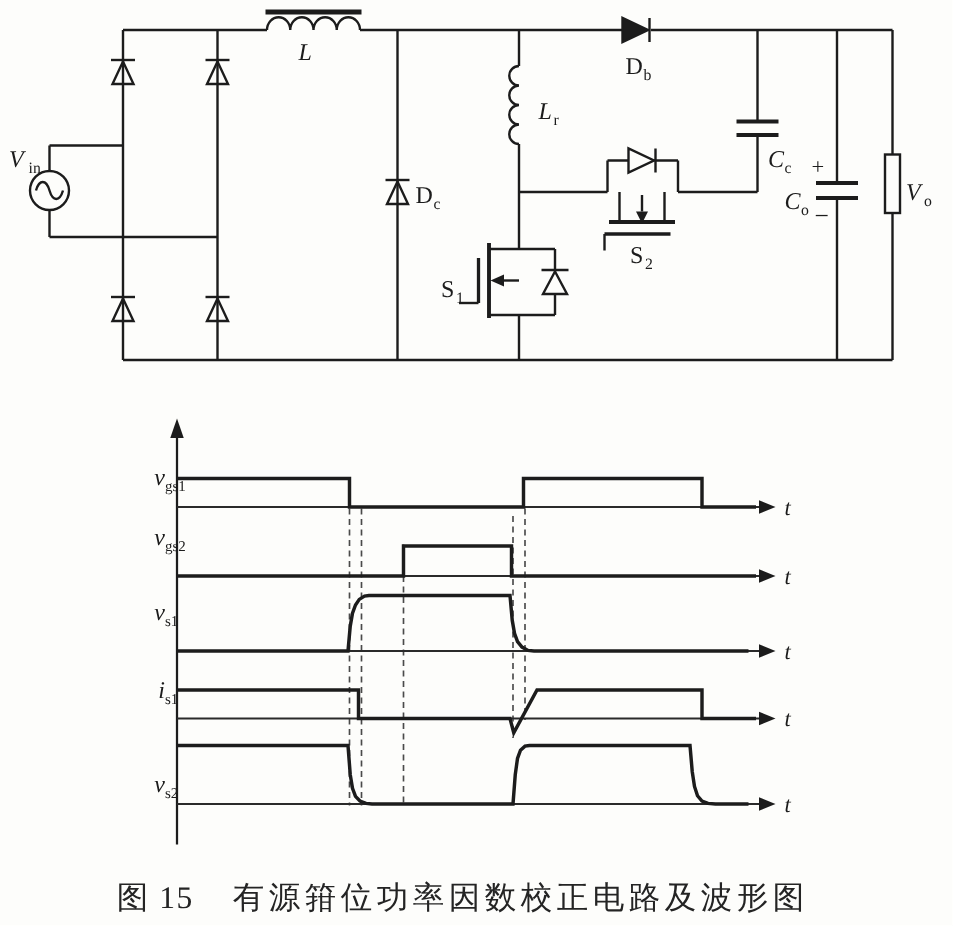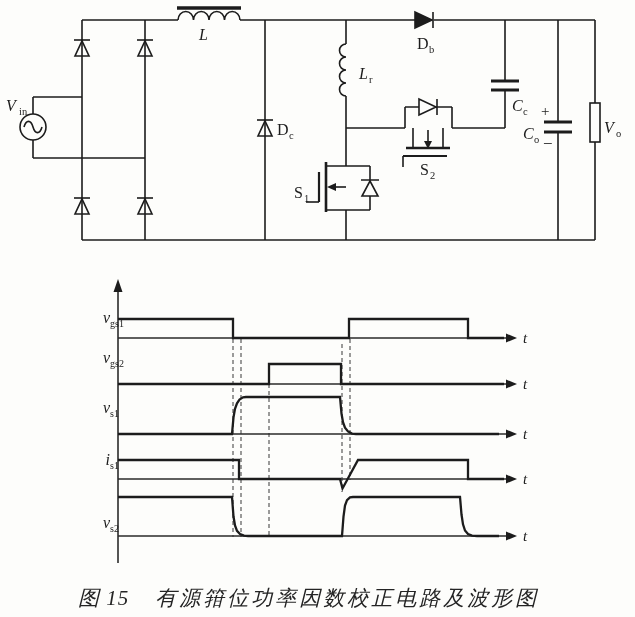--- a/index.html
+++ b/index.html
@@ -5,21 +5,21 @@
   html,body{margin:0;padding:0;background:#ffffff;}
   .page{
     position:relative;width:635px;height:617px;background:#fdfdfb;
     font-family:"Liberation Serif","DejaVu Serif",serif;overflow:hidden;
   }
   svg{position:absolute;left:0;top:0;}
   .lbl{font-family:"Liberation Serif","DejaVu Serif",serif;fill:#1c1c1c;}
   .it{font-style:italic;}
   .caption{
     position:absolute;left:0;top:584px;width:617px;text-align:center;
-    color:#242424;font-size:21px;letter-spacing:2px;font-style:italic;
+    color:#242424;font-size:21px;letter-spacing:2px;
   }
   .caption .num{margin-right:26px;letter-spacing:1px;}
   .caption .ttl{letter-spacing:3px;}
 </style>
 </head>
 <body>
 
 <div class="page">
 
   <svg width="635" height="617" viewBox="0 0 635 617">

